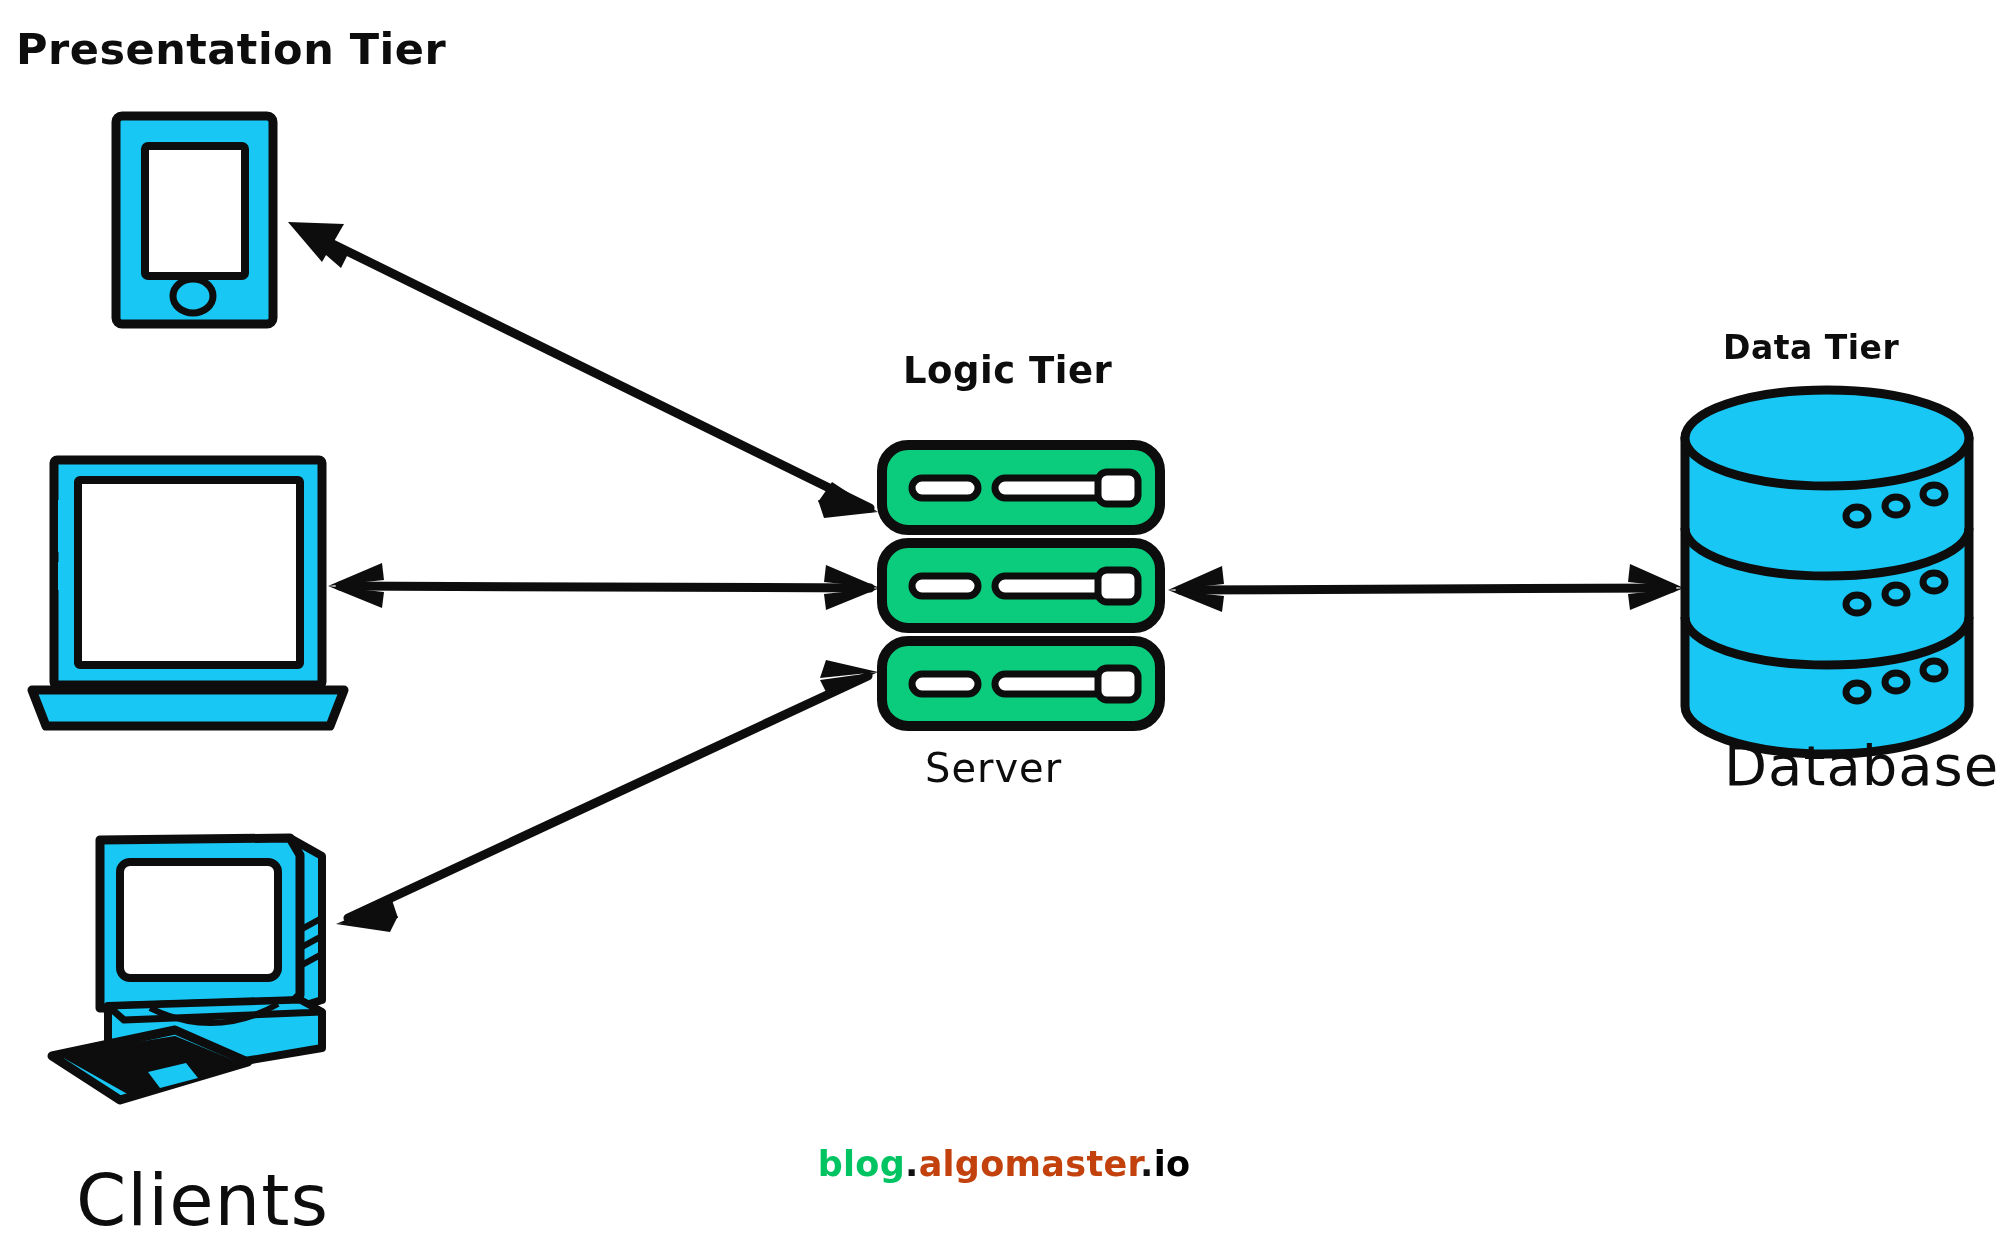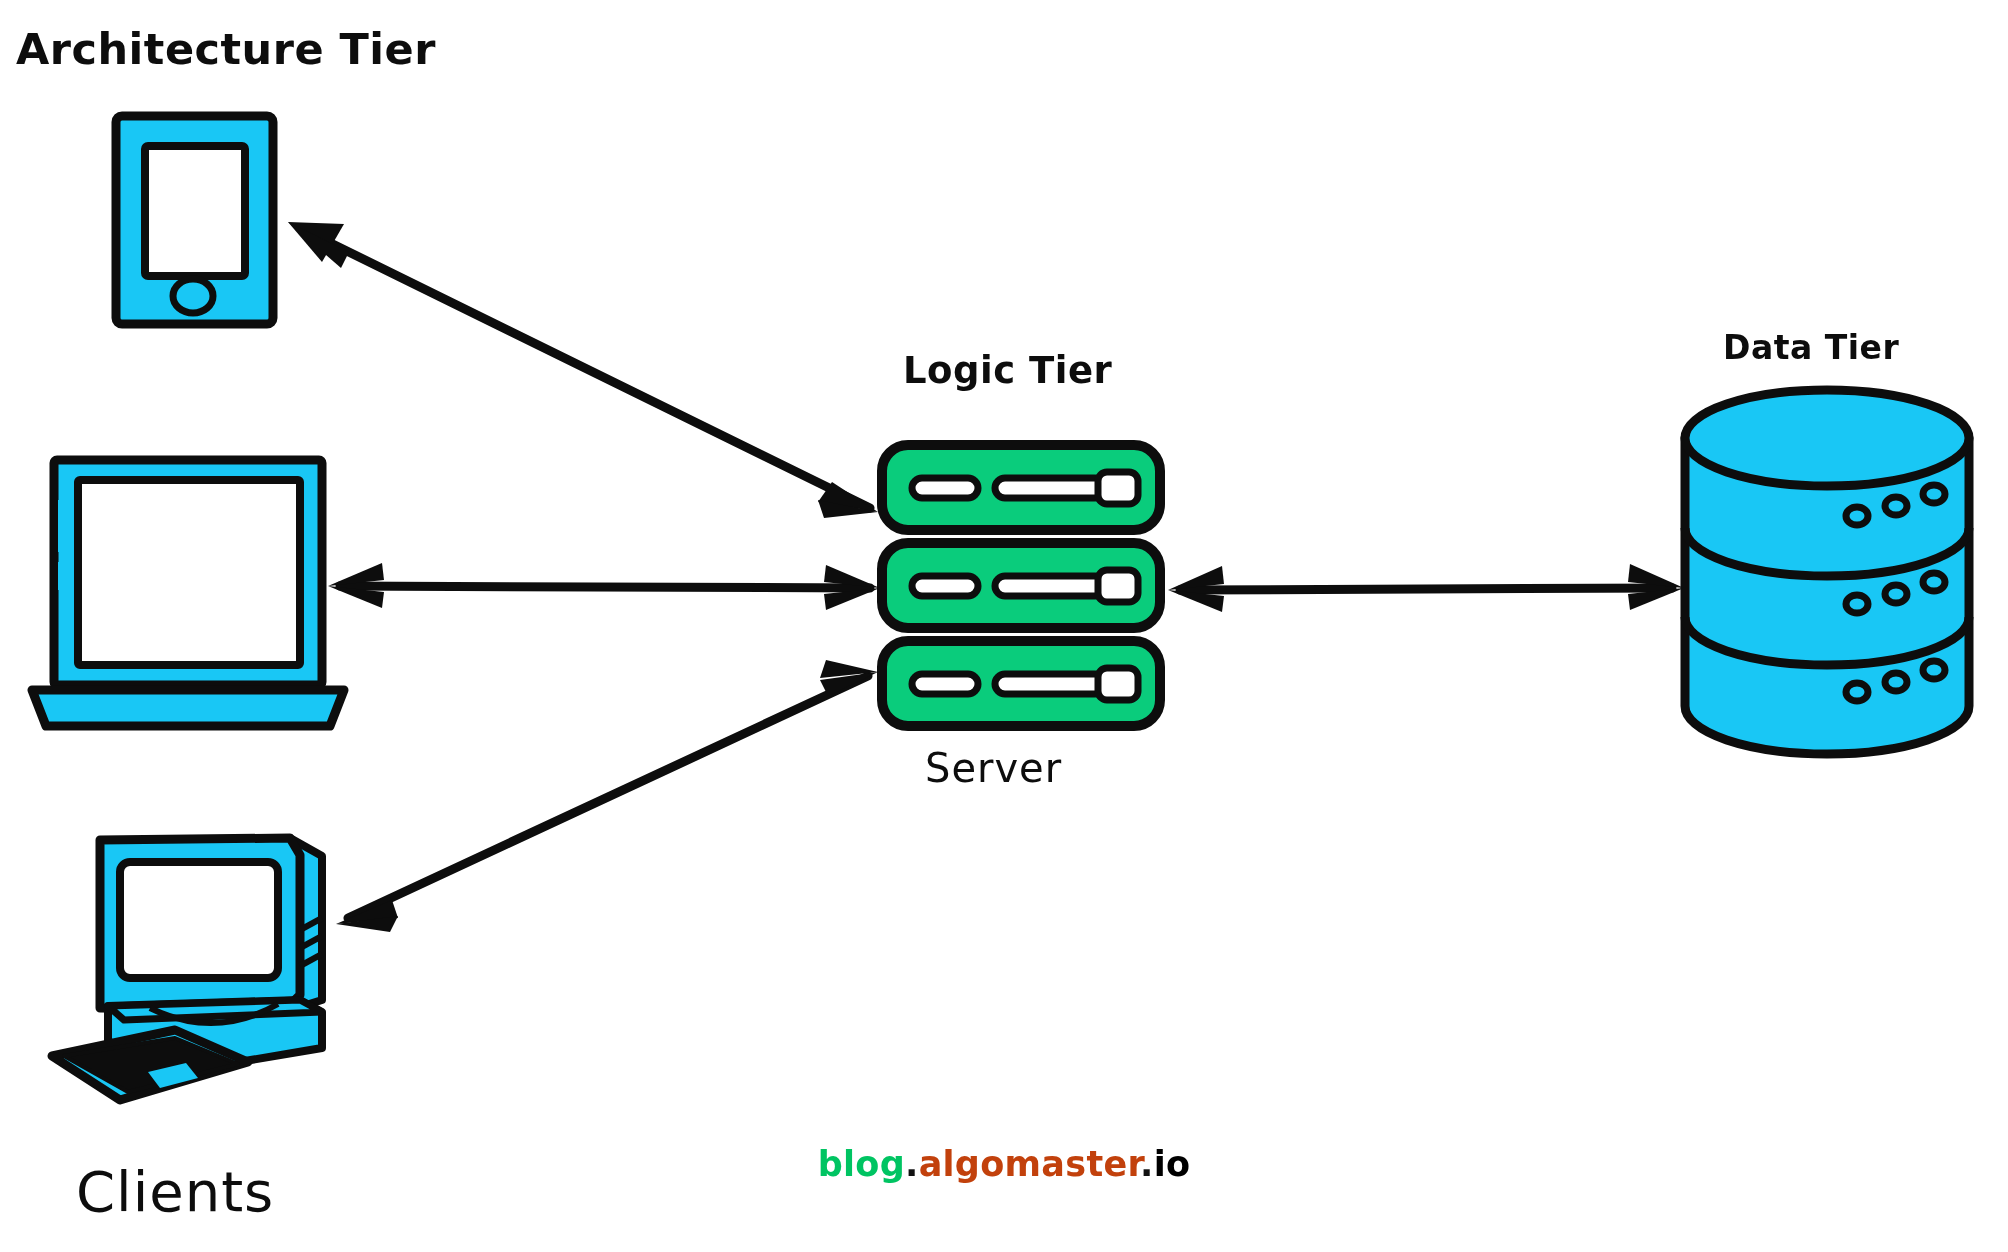--- a/index.html
+++ b/index.html
@@ -66,21 +66,21 @@
     font-size: 40px;
   }
   #database-label {
     left: 1724px;
     top: 738px;
     font-size: 56px;
   }
   #clients-label {
     left: 76px;
     top: 1164px;
-    font-size: 56px;
+    font-size: 72px;
     text-align: right;
   }
   #footer-brand {
     position: absolute;
     left: 0;
     right: 0;
     top: 1144px;
     text-align: center;
     font-size: 35px;
     font-weight: 700;
@@ -221,28 +221,29 @@
       <path d="M 1168 590 L 1222 566 L 1224 584 Z" fill="#0d0d0d"></path>
       <path d="M 1168 590 L 1222 612 L 1224 596 Z" fill="#0d0d0d"></path>
 
       <path d="M 1684 588 L 1630 564 L 1628 582 Z" fill="#0d0d0d"></path>
       <path d="M 1684 588 L 1630 610 L 1628 594 Z" fill="#0d0d0d"></path>
     </g>
 
   </svg>
 
 
-  <div class="label label-bold" id="presentation-tier-label">Architecture Tier</div>
+  <div class="label label-bold" id="presentation-tier-label">Presentation Tier</div>
 
   <div class="label label-bold" id="logic-tier-label">Logic Tier</div>
 
   <div class="label label-bold" id="data-tier-label">Data Tier</div>
 
   <div class="label label-light" id="server-label">Server</div>
 
+  <div class="label label-light" id="database-label">Database</div>
 
   <div class="label label-light" id="clients-label">Clients</div>
 
   <div id="footer-brand">
     <span style="color:#00C462">blog</span><span style="color:#111111">.</span><span style="color:#c2410c">algomaster</span><span style="color:#111111">.</span><span style="color:#000000">io</span>
   </div>
 
 </div>
 
 </body></html>

